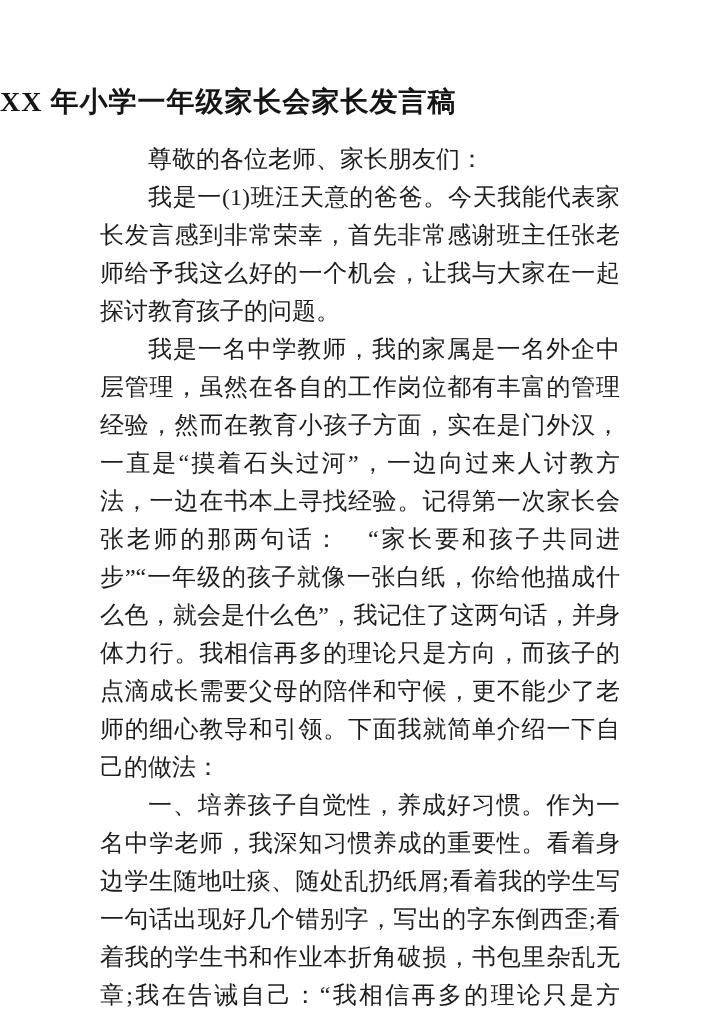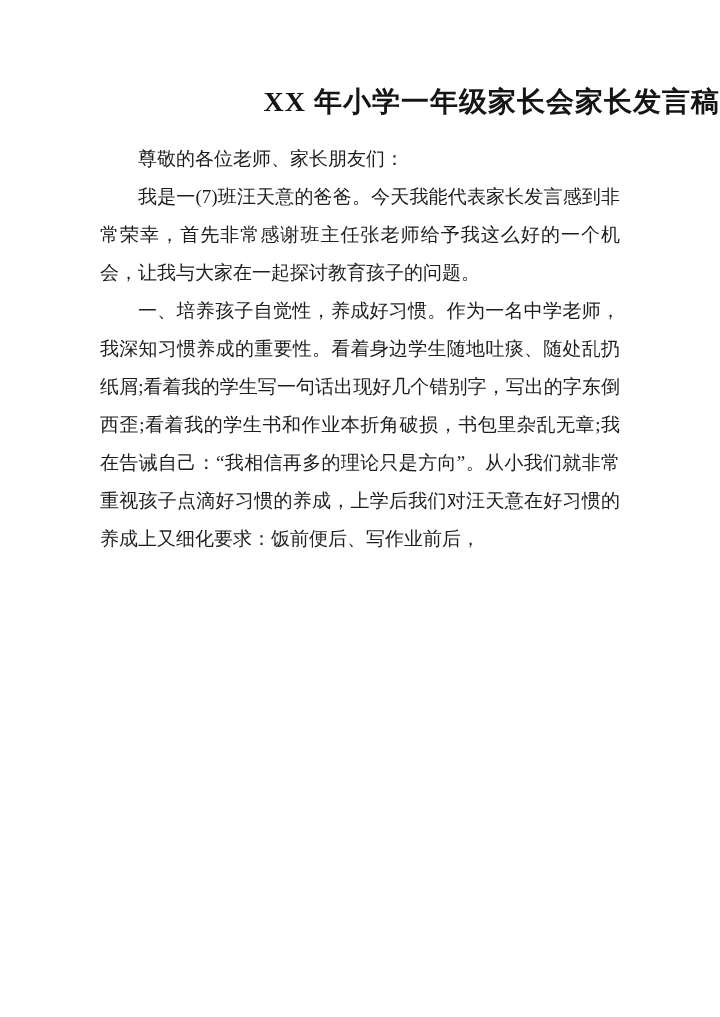--- a/index.html
+++ b/index.html
@@ -12,47 +12,48 @@
     width: 720px;
     height: 1017px;
     margin: 0;
     background: #ffffff;
     overflow: hidden;
     font-family: "Liberation Serif", "DejaVu Serif", serif;
   }
   .doc-title {
     margin: 0;
     padding-top: 82px;
-    text-align: right;
+    text-align: left;
     font-size: 28px;
     font-weight: bold;
     color: #151515;
     letter-spacing: 1px;
     line-height: 40px;
     font-family: "Liberation Serif", "DejaVu Serif", serif;
   }
   .doc-body {
     width: 520px;
     margin: 18px auto 0 auto;
   }
   .doc-body p {
     margin: 0;
-    font-size: 19px;
+    font-size: 24px;
     line-height: 38px;
     color: #1d1d1d;
     text-align: justify;
     text-justify: inter-ideograph;
     text-indent: 2em;
     word-break: break-all;
   }
 </style>
 </head>
 <body>
 
 <div class="doc-page">
   <h1 class="doc-title">XX 年小学一年级家长会家长发言稿</h1>
 
   <div class="doc-body">
     <p>尊敬的各位老师、家长朋友们：</p>
-    <p>我是一(7)班汪天意的爸爸。今天我能代表家长发言感到非常荣幸，首先非常感谢班主任张老师给予我这么好的一个机会，让我与大家在一起探讨教育孩子的问题。</p>
+    <p>我是一(1)班汪天意的爸爸。今天我能代表家长发言感到非常荣幸，首先非常感谢班主任张老师给予我这么好的一个机会，让我与大家在一起探讨教育孩子的问题。</p>
+    <p>我是一名中学教师，我的家属是一名外企中层管理，虽然在各自的工作岗位都有丰富的管理经验，然而在教育小孩子方面，实在是门外汉，一直是“摸着石头过河”，一边向过来人讨教方法，一边在书本上寻找经验。记得第一次家长会张老师的那两句话：　“家长要和孩子共同进步”“一年级的孩子就像一张白纸，你给他描成什么色，就会是什么色”，我记住了这两句话，并身体力行。我相信再多的理论只是方向，而孩子的点滴成长需要父母的陪伴和守候，更不能少了老师的细心教导和引领。下面我就简单介绍一下自己的做法：</p>
     <p>一、培养孩子自觉性，养成好习惯。作为一名中学老师，我深知习惯养成的重要性。看着身边学生随地吐痰、随处乱扔纸屑;看着我的学生写一句话出现好几个错别字，写出的字东倒西歪;看着我的学生书和作业本折角破损，书包里杂乱无章;我在告诫自己：“我相信再多的理论只是方向”。从小我们就非常重视孩子点滴好习惯的养成，上学后我们对汪天意在好习惯的养成上又细化要求：饭前便后、写作业前后，</p>
   </div>
 </div>
 
 </body></html>

